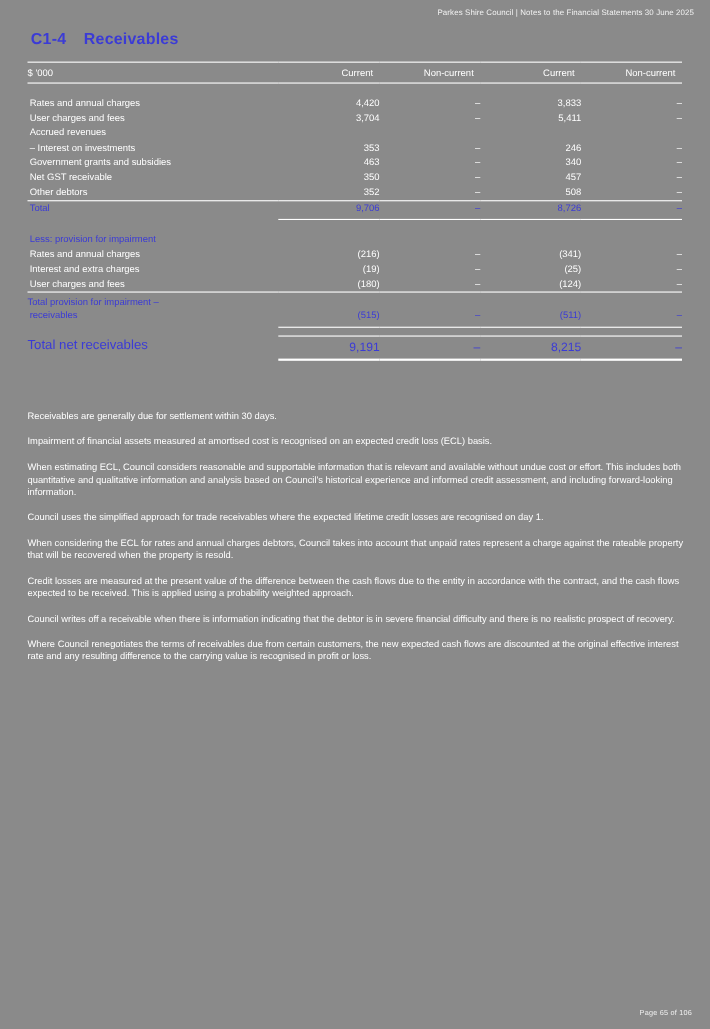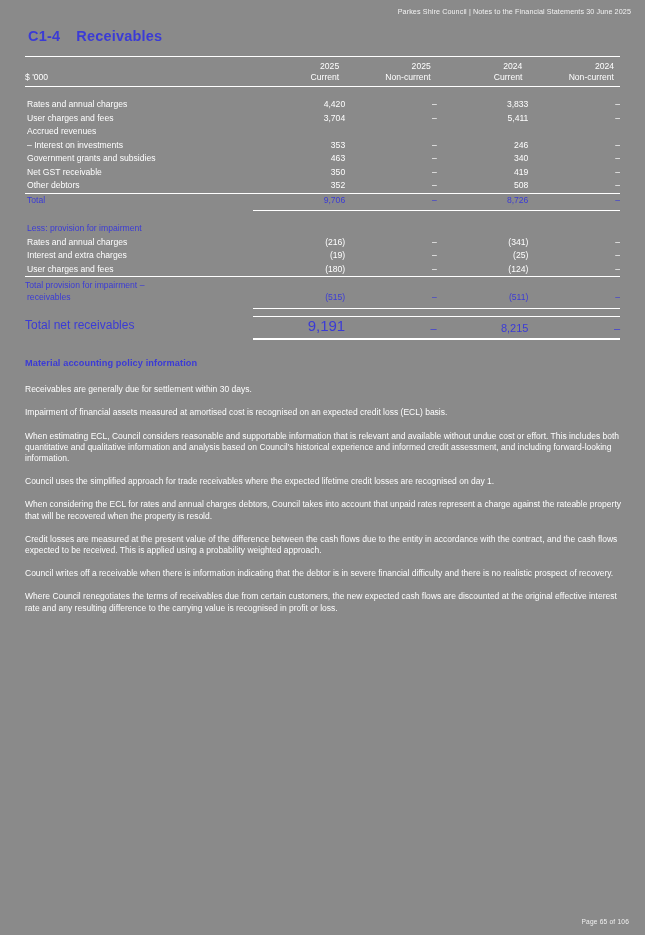--- a/index.html
+++ b/index.html
@@ -132,27 +132,20 @@
   <table class="fin">
     <tbody>
       <tr class="head-rule">
         <td class="col-label"></td>
           <td class="col-num"></td>
           <td class="col-num"></td>
           <td class="col-num"></td>
           <td class="col-num"></td>
       </tr>
       <tr class="hdr">
-        <td class="col-label"></td>
-        <td class="col-num">2025</td>
-        <td class="col-num">2025</td>
-        <td class="col-num">2024</td>
-        <td class="col-num">2024</td>
-      </tr>
-      <tr class="hdr">
         <td class="col-label">$ '000</td>
         <td class="col-num">Current</td>
         <td class="col-num">Non-current</td>
         <td class="col-num">Current</td>
         <td class="col-num">Non-current</td>
       </tr>
       <tr class="hdr-bottom">
         <td class="col-label"></td>
           <td class="col-num"></td>
           <td class="col-num"></td>
@@ -196,21 +189,21 @@
         <td class="col-label">Government grants and subsidies</td>
         <td class="col-num">463</td>
         <td class="col-num dash">–</td>
         <td class="col-num">340</td>
         <td class="col-num dash">–</td>
       </tr>
       <tr class="data">
         <td class="col-label">Net GST receivable</td>
         <td class="col-num">350</td>
         <td class="col-num dash">–</td>
-        <td class="col-num">419</td>
+        <td class="col-num">457</td>
         <td class="col-num dash">–</td>
       </tr>
       <tr class="data">
         <td class="col-label">Other debtors</td>
         <td class="col-num">352</td>
         <td class="col-num dash">–</td>
         <td class="col-num">508</td>
         <td class="col-num dash">–</td>
       </tr>
 
@@ -284,37 +277,36 @@
           <td class="col-num"></td>
           <td class="col-num"></td>
       </tr>
 
       <tr class="spacer-sm">
           <td colspan="5"></td>
         </tr>
 
       <tr>
         <td class="col-label blue" style="font-size:12px; line-height:17px;">Total net receivables</td>
-        <td class="col-num blue" style="font-size:15px; border-top:1.1px solid #fff;">9,191</td>
+        <td class="col-num blue" style="font-size:11px; border-top:1.1px solid #fff;">9,191</td>
         <td class="col-num blue dash" style="font-size:11px; border-top:1.1px solid #fff;">–</td>
         <td class="col-num blue" style="font-size:11px; border-top:1.1px solid #fff;">8,215</td>
         <td class="col-num blue dash" style="font-size:11px; border-top:1.1px solid #fff;">–</td>
       </tr>
       <tr class="grand-under">
         <td class="col-label"></td>
           <td class="col-num"></td>
           <td class="col-num"></td>
           <td class="col-num"></td>
           <td class="col-num"></td>
       </tr>
     </tbody>
   </table>
 
   <div class="policy">
-    <h3>Material accounting policy information</h3>
     <div class="gap-lg"></div>
     <p>Receivables are generally due for settlement within 30 days.</p>
     <div class="gap-md"></div>
     <p>Impairment of financial assets measured at amortised cost is recognised on an expected credit loss (ECL) basis.</p>
     <div class="gap-md"></div>
     <p>When estimating ECL, Council considers reasonable and supportable information that is relevant and available without undue cost or effort. This includes both quantitative and qualitative information and analysis based on Council's historical experience and informed credit assessment, and including forward-looking information.</p>
     <div class="gap-md"></div>
     <p>Council uses the simplified approach for trade receivables where the expected lifetime credit losses are recognised on day 1.</p>
     <div class="gap-md"></div>
     <p>When considering the ECL for rates and annual charges debtors, Council takes into account that unpaid rates represent a charge against the rateable property that will be recovered when the property is resold.</p>

